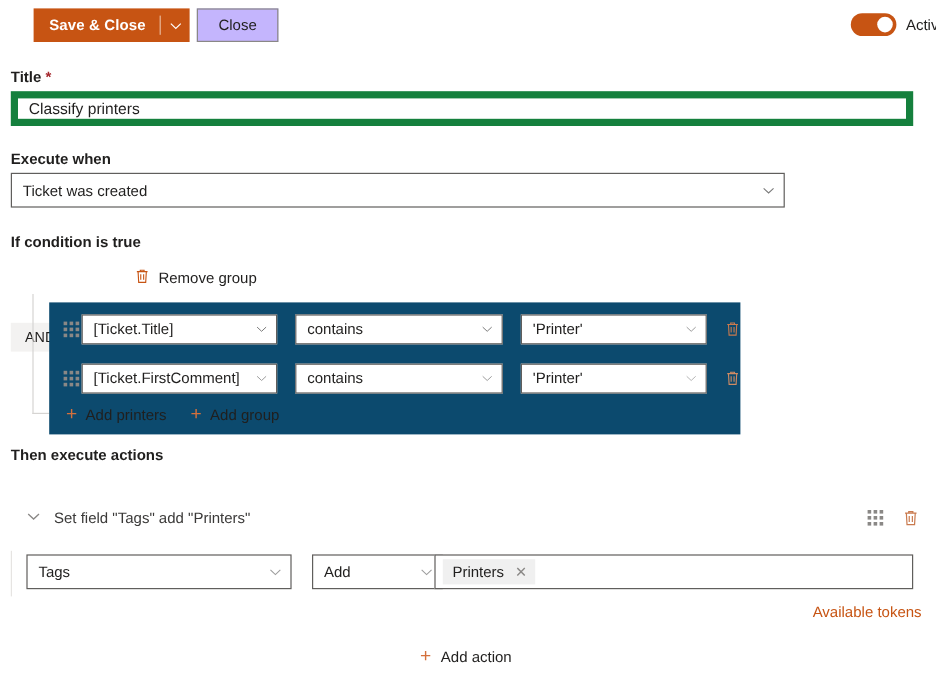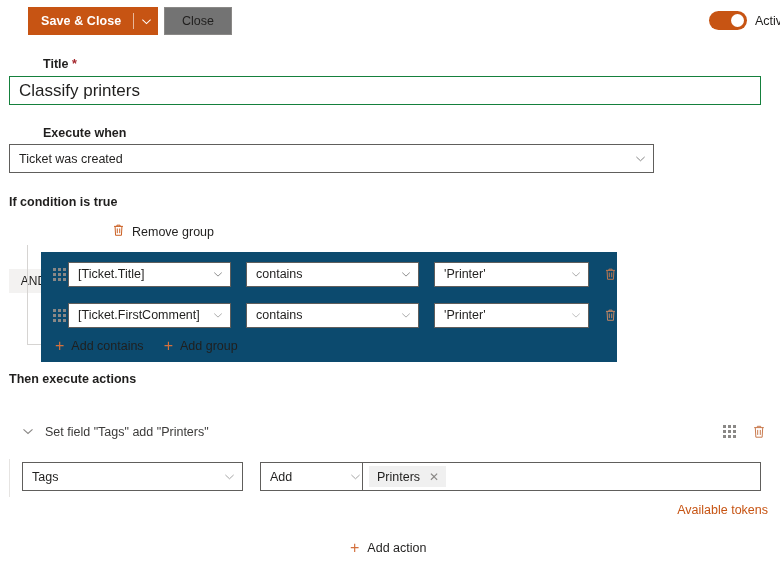--- a/index.html
+++ b/index.html
@@ -28,48 +28,48 @@
   }
   .split-btn .divider {
     width: 1px; background: #e8b79a; margin: 6px 0;
   }
   .split-btn .caret {
     display: flex; align-items: center; justify-content: center;
     width: 24px; color: #ffffff;
   }
   .close-btn {
     position: absolute; left: 145px; top: 7px; width: 68px; height: 28px;
-    background: #737373; border: 1px solid #8a8886;
+    background: #c4b5fd; border: 1px solid #8a8886;
     font-size: 12.5px; color: #201f1e; cursor: pointer;
     font-family: "Liberation Sans", sans-serif;
   }
   .active-wrap {
     position: absolute; right: 10px; top: 11px;
     display: flex; align-items: center; gap: 8px; padding-left: 32px;
   }
   .toggle {
     position: relative; width: 38px; height: 19px; border-radius: 10px;
     background: #c75413; cursor: pointer; flex: none;
   }
   .toggle .knob {
     position: absolute; top: 3px; left: 22px;
     width: 13px; height: 13px; border-radius: 50%; background: #ffffff;
   }
   .active-label { font-size: 12.5px; color: #201f1e; }
 
   
   .field-label {
-    position: absolute; font-size: 12.5px; color: #201f1e; font-weight: bold; margin-left: 34px;
+    position: absolute; font-size: 12.5px; color: #201f1e; font-weight: bold;
   }
   .req { color: #a4262c; font-weight: bold; }
   .textbox {
     position: absolute; height: 29px;
-    border: 1px solid #15803d; background: #ffffff;
+    border: 6px solid #15803d; background: #ffffff;
     display: flex; align-items: center;
-    font-size: 17px; color: #201f1e;
+    font-size: 13px; color: #201f1e;
     padding: 0 8px 0 9px;
   }
   .combo {
     position: absolute; height: 29px;
     border: 1px solid #605e5c; background: #ffffff;
     display: flex; align-items: center;
     font-size: 12.5px; color: #201f1e;
     padding: 0 26px 0 9px; cursor: pointer;
     white-space: nowrap; overflow: hidden;
   }
@@ -323,21 +323,21 @@
       <svg width="13" height="14" viewBox="0 0 14 15">
         <path d="M2.2 3.6h9.6M5.3 3.6V2.3h3.4v1.3M3.3 3.6l.55 9.6h6.3l.55-9.6M5.7 5.9v5M8.3 5.9v5" fill="none" stroke="#d08b63" stroke-width="1"></path>
       </svg>
     </span>
   </div>
 </div>
 
 <div class="add-links">
   <div class="add-link">
     <span class="plus">+</span>
-    <span>Add contains</span>
+    <span>Add printers</span>
   </div>
   <div class="add-link">
     <span class="plus">+</span>
     <span>Add group</span>
   </div>
 </div>
 
 <div class="section-head" style="left:9px; top:372px;">Then execute actions</div>
 
 <div class="action-head-row">

